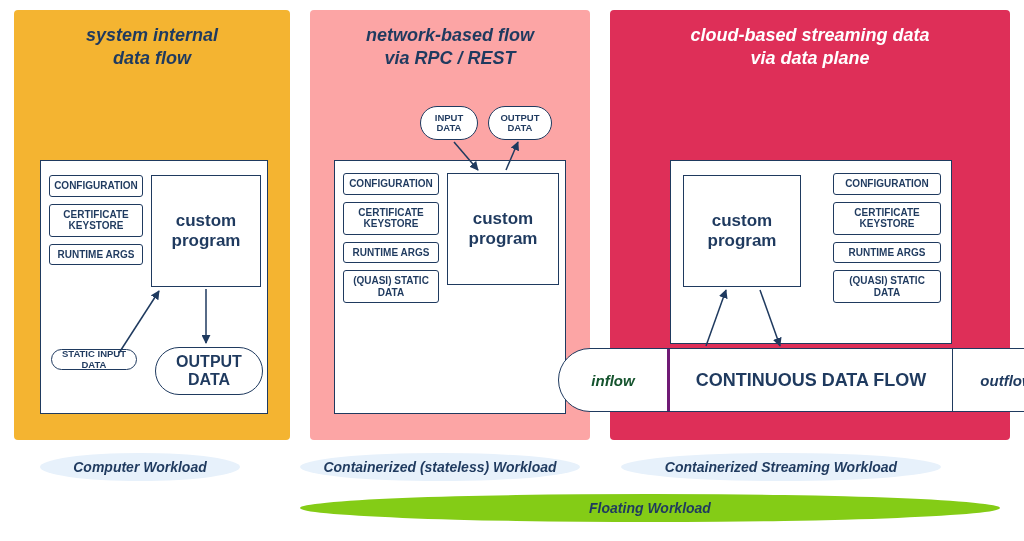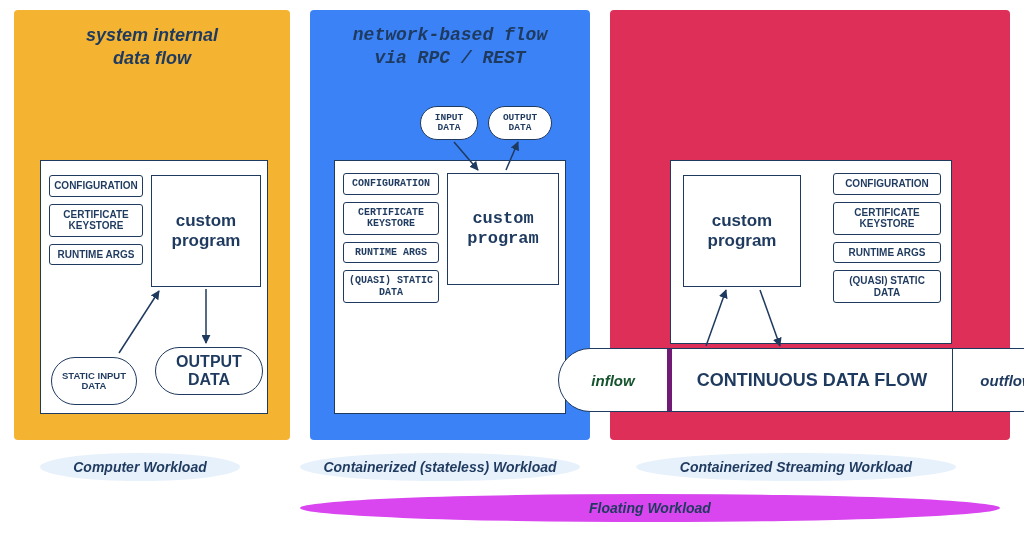--- a/index.html
+++ b/index.html
@@ -20,21 +20,21 @@
     height: 430px;
     border-radius: 4px;
     position: relative;
     color: #fff;
     padding: 14px 12px 12px 12px;
     display: flex;
     flex-direction: column;
     align-items: center;
   }
   .panel-yellow { background: #f4b431; width: 276px; }
-  .panel-green  { background: #3b82f6; width: 280px; font-family: Liberation Mono, monospace; }
+  .panel-green  { background: #fca5a5; width: 280px; }
   .panel-red    { background: #de2f58; width: 400px; }
 
   .panel-title {
     text-align: center;
     font-style: italic;
     font-weight: 700;
     font-size: 18px;
     line-height: 1.25;
     color: #1f3a5f;
   }
@@ -63,21 +63,21 @@
   }
   .y-prog { position:absolute; left: 110px; top: 14px; width: 110px; height: 112px;
             border:1px solid #1f3a5f; background:#fff; display:flex; align-items:center; justify-content:center;
             text-align:center; color:#1f3a5f; font-weight:700; font-size:17px; line-height:1.2; }
   .pill {
     border: 1.5px solid #1f3a5f; background:#fff; color:#1f3a5f;
     font-weight: 700; text-align:center; border-radius: 999px;
     display:flex; align-items:center; justify-content:center;
     line-height:1.1;
   }
-  .y-static { position:absolute; left: 10px; top: 196px; width: 86px; height: 48px; font-size: 9.5px; }
+  .y-static { position:absolute; left: 10px; top: 188px; width: 86px; height: 21px; font-size: 9.5px; }
   .y-out    { position:absolute; left: 114px; top: 186px; width: 108px; height: 48px; font-size: 16px; }
 
   
   .g-big { left: 24px; top: 150px; width: 232px; height: 254px; }
   .g-col { position:absolute; left: 8px; top: 12px; width: 96px; }
   .g-prog { position:absolute; left: 112px; top: 12px; width: 112px; height: 112px;
             border:1px solid #1f3a5f; background:#fff; display:flex; align-items:center; justify-content:center;
             text-align:center; color:#1f3a5f; font-weight:700; font-size:17px; line-height:1.2;}
   .g-in  { position:absolute; left: 110px; top: 96px; width: 58px; height: 34px; font-size: 9.5px; text-align: center; }
   .g-out { position:absolute; left: 178px; top: 96px; width: 64px; height: 34px; font-size: 9.5px; }
@@ -85,21 +85,21 @@
   
   .r-big { left: 60px; top: 150px; width: 282px; height: 184px; }
   .r-prog { position:absolute; left: 12px; top: 14px; width: 118px; height: 112px;
             border:1px solid #1f3a5f; background:#fff; display:flex; align-items:center; justify-content:center;
             text-align:center; color:#1f3a5f; font-weight:700; font-size:17px; line-height:1.2;}
   .r-col { position:absolute; left: 162px; top: 12px; width: 108px; }
   .r-flow-wrap { position:absolute; left: -52px; top: 338px; width: 504px; height: 64px;
                  background:#fff; border:1.5px solid #1f3a5f; border-radius: 999px;
                  display:flex; align-items:center; }
   .r-flow-inflow  { width: 108px; text-align:center; font-style:italic; font-weight:600; color:#14532d; font-size:15px;}
-  .r-flow-center  { flex:1; border-left:5px solid #701a75; border-right:1px solid #1f3a5f; height:100%;
+  .r-flow-center  { flex:1; border-left:3px solid #701a75; border-right:1px solid #1f3a5f; height:100%;
                     display:flex; align-items:center; justify-content:center; text-align:center;
                     font-weight:800; color:#1f3a5f; font-size:18px; line-height:1.15;}
   .r-flow-outflow { width: 108px; text-align:center; font-style:italic; font-weight:600; color:#1f3a5f; font-size:15px;}
 
   
   svg.overlay { position:absolute; left:0; top:0; pointer-events:none; }
 
   
   .bottom-row {
     position:absolute; left:0; top: 450px; width: 1024px; height: 34px;
@@ -110,24 +110,24 @@
     color: #1f3a5f;
     font-style: italic;
     font-weight: 700;
     font-size: 14px;
     border-radius: 50% / 50%;
     padding: 6px 0;
     text-align:center;
   }
   .el1 { position:absolute; left: 40px;  width: 200px; }
   .el2 { position:absolute; left: 300px; width: 280px; }
-  .el3 { position:absolute; left: 636px; width: 320px; text-align: center; }
+  .el3 { position:absolute; left: 621px; width: 320px; text-align: center; }
   .el4 {
     position:absolute; left: 300px; top: 494px; width: 700px;
-    background:#d946ef; color:#1f3a5f; font-style:italic; font-weight:700; font-size:14px;
+    background:#84cc16; color:#1f3a5f; font-style:italic; font-weight:700; font-size:14px;
     text-align:center; border-radius:50%/50%; padding:6px 0;
   }
 </style>
 </head>
 <body>
 
 <div class="panels">
 
   <div class="panel panel-yellow">
     <div class="panel-title">
@@ -188,20 +188,24 @@
         <marker id="ah2" viewBox="0 0 10 10" refX="9" refY="5" markerWidth="6" markerHeight="6" orient="auto">
           <path d="M0,0 L10,5 L0,10 z" fill="#1f3a5f"></path>
         </marker>
       </defs>
       <line x1="144" y1="132" x2="168" y2="160" stroke="#1f3a5f" stroke-width="1.5" marker-end="url(#ah2)"></line>
       <line x1="196" y1="160" x2="208" y2="132" stroke="#1f3a5f" stroke-width="1.5" marker-end="url(#ah2)"></line>
     </svg>
   </div>
 
   <div class="panel panel-red">
+    <div class="panel-title">
+      <span>cloud-based streaming data</span><br>
+      <span>via data plane</span>
+    </div>
     <div class="white-box r-big">
       <div class="r-prog">
         <span>custom program</span>
       </div>
       <div class="r-col">
         <div class="chip">CONFIGURATION</div>
         <div class="chip">CERTIFICATE KEYSTORE</div>
         <div class="chip">RUNTIME ARGS</div>
         <div class="chip">(QUASI) STATIC DATA</div>
       </div>

